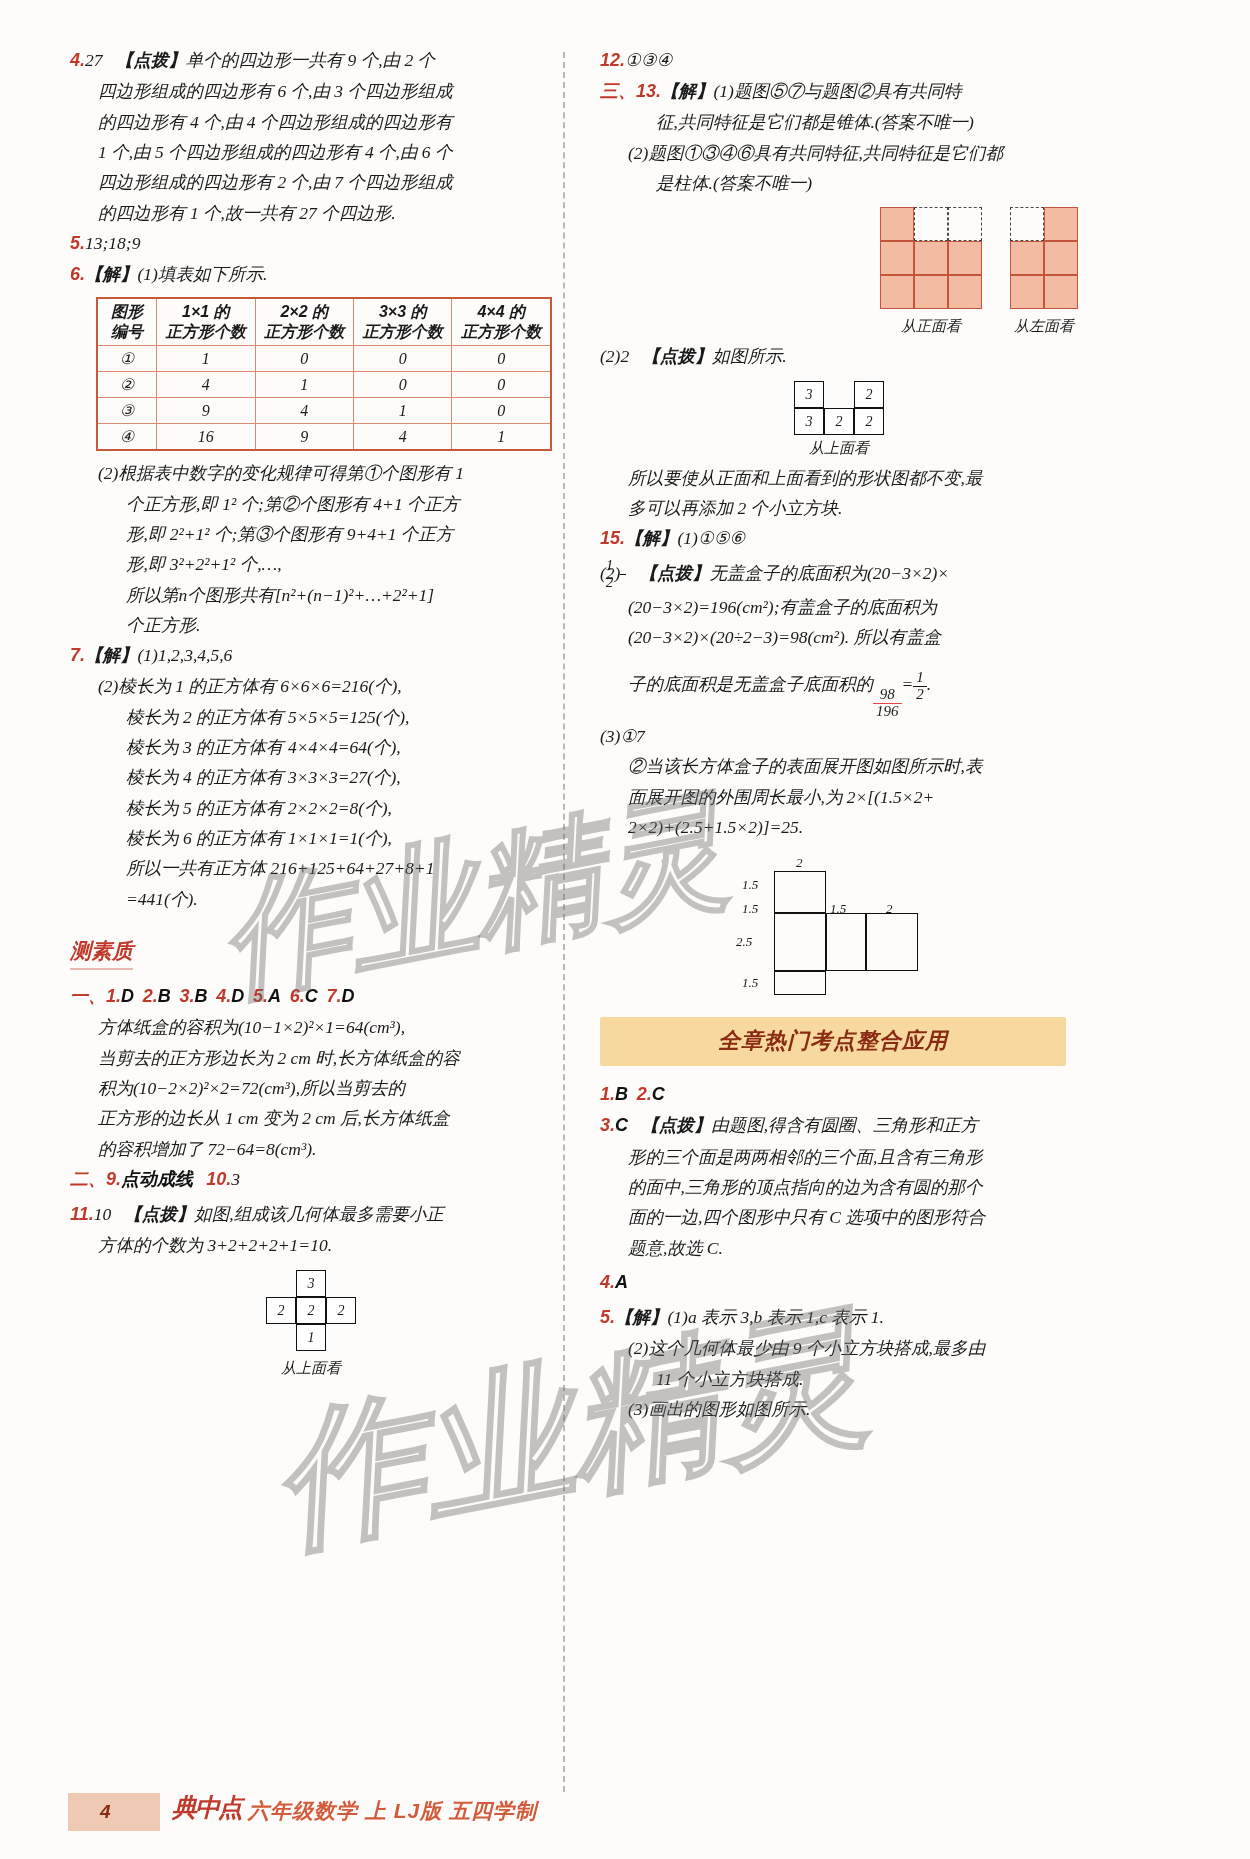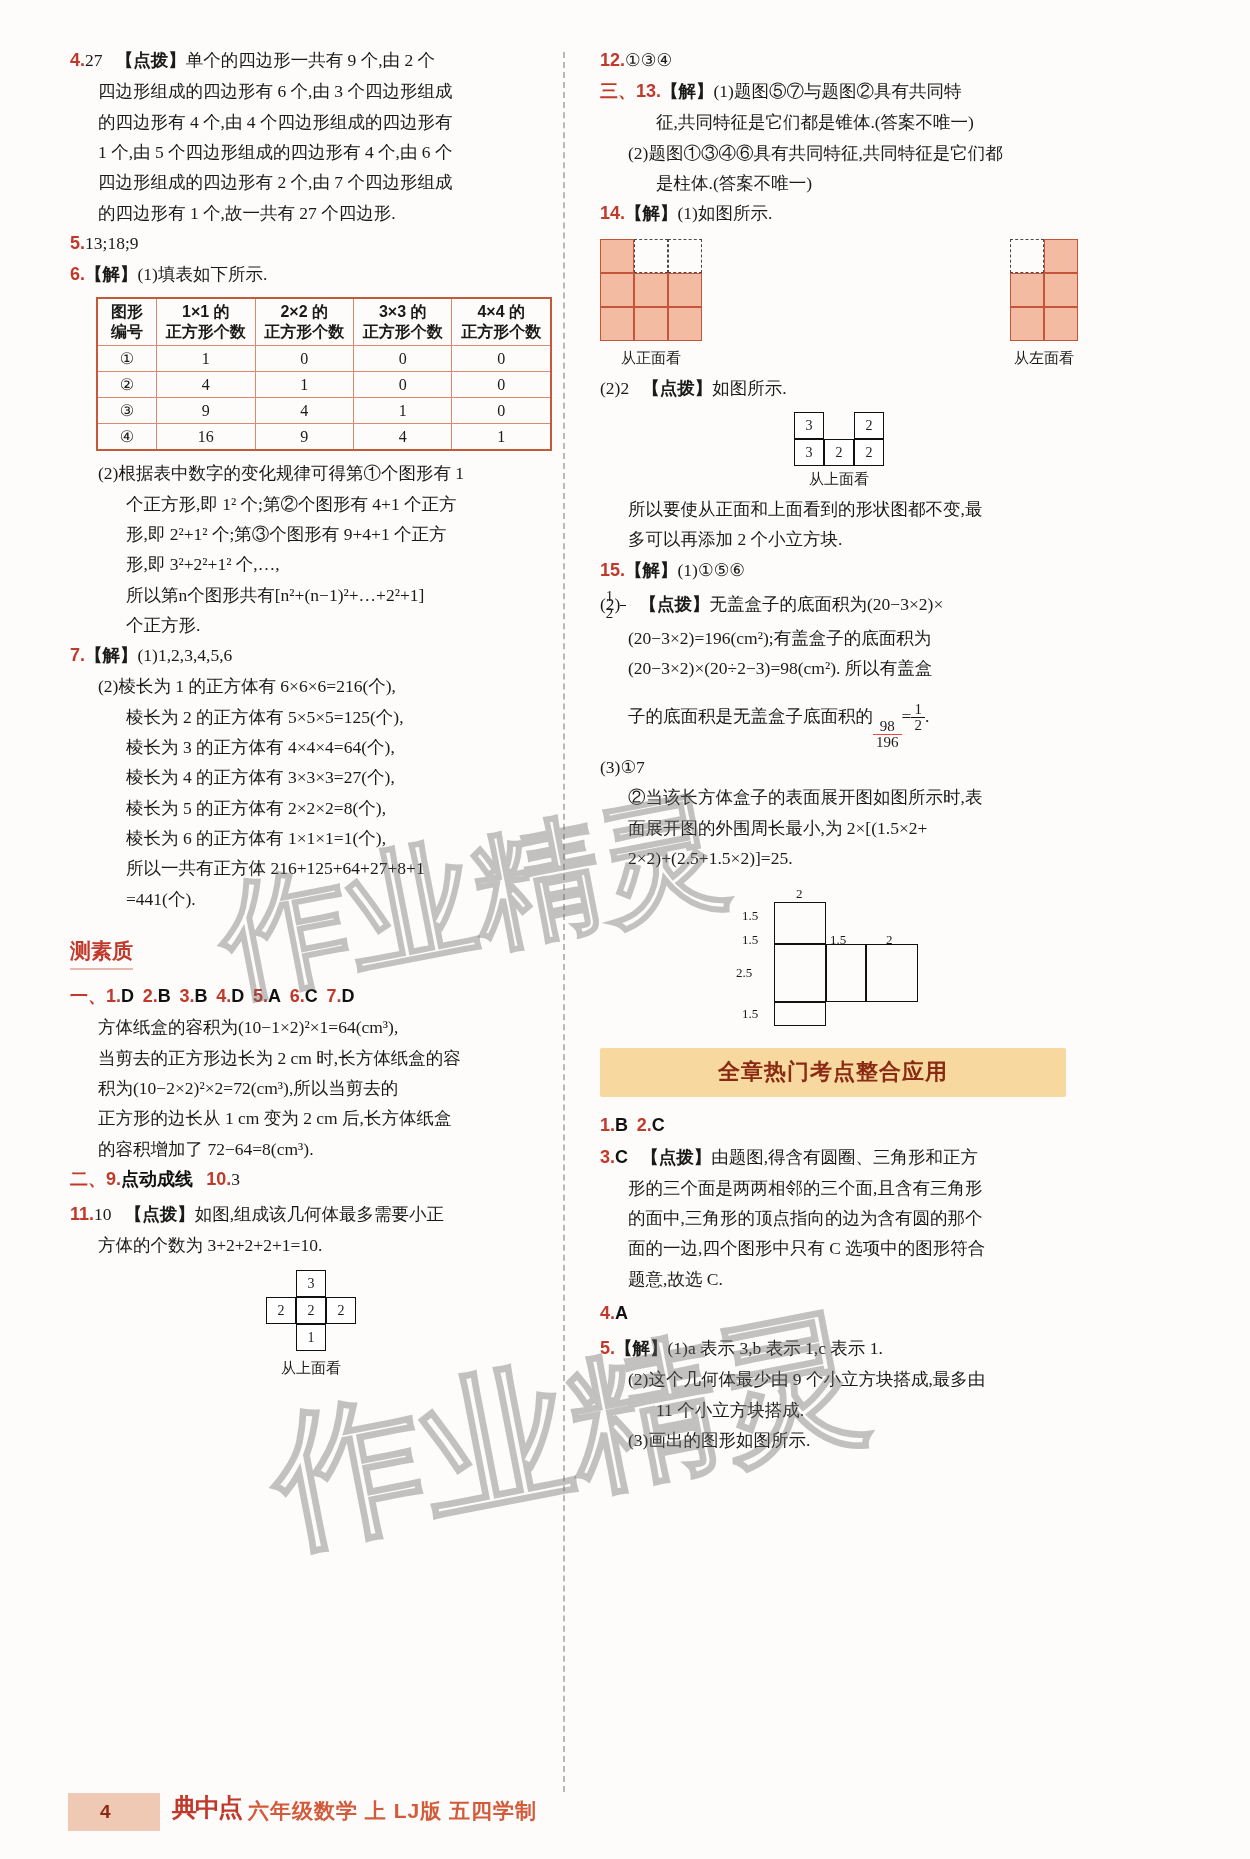--- a/index.html
+++ b/index.html
@@ -4,21 +4,21 @@
 <style>
   html,body{margin:0;padding:0;}
   body{
     width:1250px;height:1859px;
     background:#fdfcfa;
     font-family:"Liberation Serif","DejaVu Serif",serif;
     color:#1a1a1a;
     position:relative;
     overflow:hidden;
   }
-  .page{position:relative;width:1250px;height:1859px;}
+  .page{position:relative;width:1250px;height:1859px;font-style:italic;}
   .col{position:absolute;top:46px;}
   .col-left{left:70px;width:482px;}
   .col-right{left:600px;width:478px;}
   .divider{
     position:absolute;left:563px;top:52px;height:1740px;width:0;
     border-left:2px dashed #b9b9b9;
   }
   
   .item{margin-bottom:2px;line-height:1.62;font-size:17.5px;}
   .num{color:#c0392b;font-weight:bold;font-family:"Liberation Sans",sans-serif;font-size:18px;}
@@ -66,21 +66,21 @@
   table.grid th{
     font-family:"Liberation Sans",sans-serif;
     font-weight:bold;
     font-size:16px;
     line-height:1.25;
   }
   .c0{width:58px;}
   .c1,.c2,.c3,.c4{width:104px;margin-top:40px;}
   
   .fig{text-align:center;margin:10px 0 6px 0;}
-  .figrow{display:flex;justify-content:space-between;gap:59px;align-items:flex-end;}
+  .figrow{display:flex;justify-content:flex-end;gap:28px;align-items:flex-end;}
   .figcap{font-size:15px;margin-top:4px;font-family:"Liberation Serif",serif;}
   .cellgrid{display:inline-block;}
   .gr{display:flex;}
   .cell{width:34px;height:34px;box-sizing:border-box;}
   .solid{background:#f3bba2;border:1px solid #c4553a;}
   .dash{background:transparent;border:1px dashed #4a4a4a;}
   .numcell{width:30px;height:27px;box-sizing:border-box;border:1px solid #111;
            font-size:14px;line-height:25px;text-align:center;background:#fff;}
   .numblank{width:30px;height:27px;box-sizing:border-box;border:none;}
   
@@ -255,23 +255,20 @@
       <span class="num">12.</span><span>①③④</span>
     </div>
 
     <div class="item ind1">
       <span class="num">三、</span><span class="num">13.</span><span class="bracket">【解】</span><span>(1)题图⑤⑦与题图②具有共同特</span>
     </div>
     <div class="item ind3">征,共同特征是它们都是锥体.(答案不唯一)</div>
     <div class="item ind2">(2)题图①③④⑥具有共同特征,共同特征是它们都</div>
     <div class="item ind3">是柱体.(答案不唯一)</div>
 
-    <div class="item ind1">
-      <span class="num">14.</span><span class="bracket">【解】</span><span>(1)如图所示.</span>
-    </div>
 
     <div class="fig">
       <div class="figrow">
 
         <div>
           <div class="cellgrid">
             <div class="gr">
               <div class="cell solid"></div>
               <div class="cell dash"></div>
               <div class="cell dash"></div>

